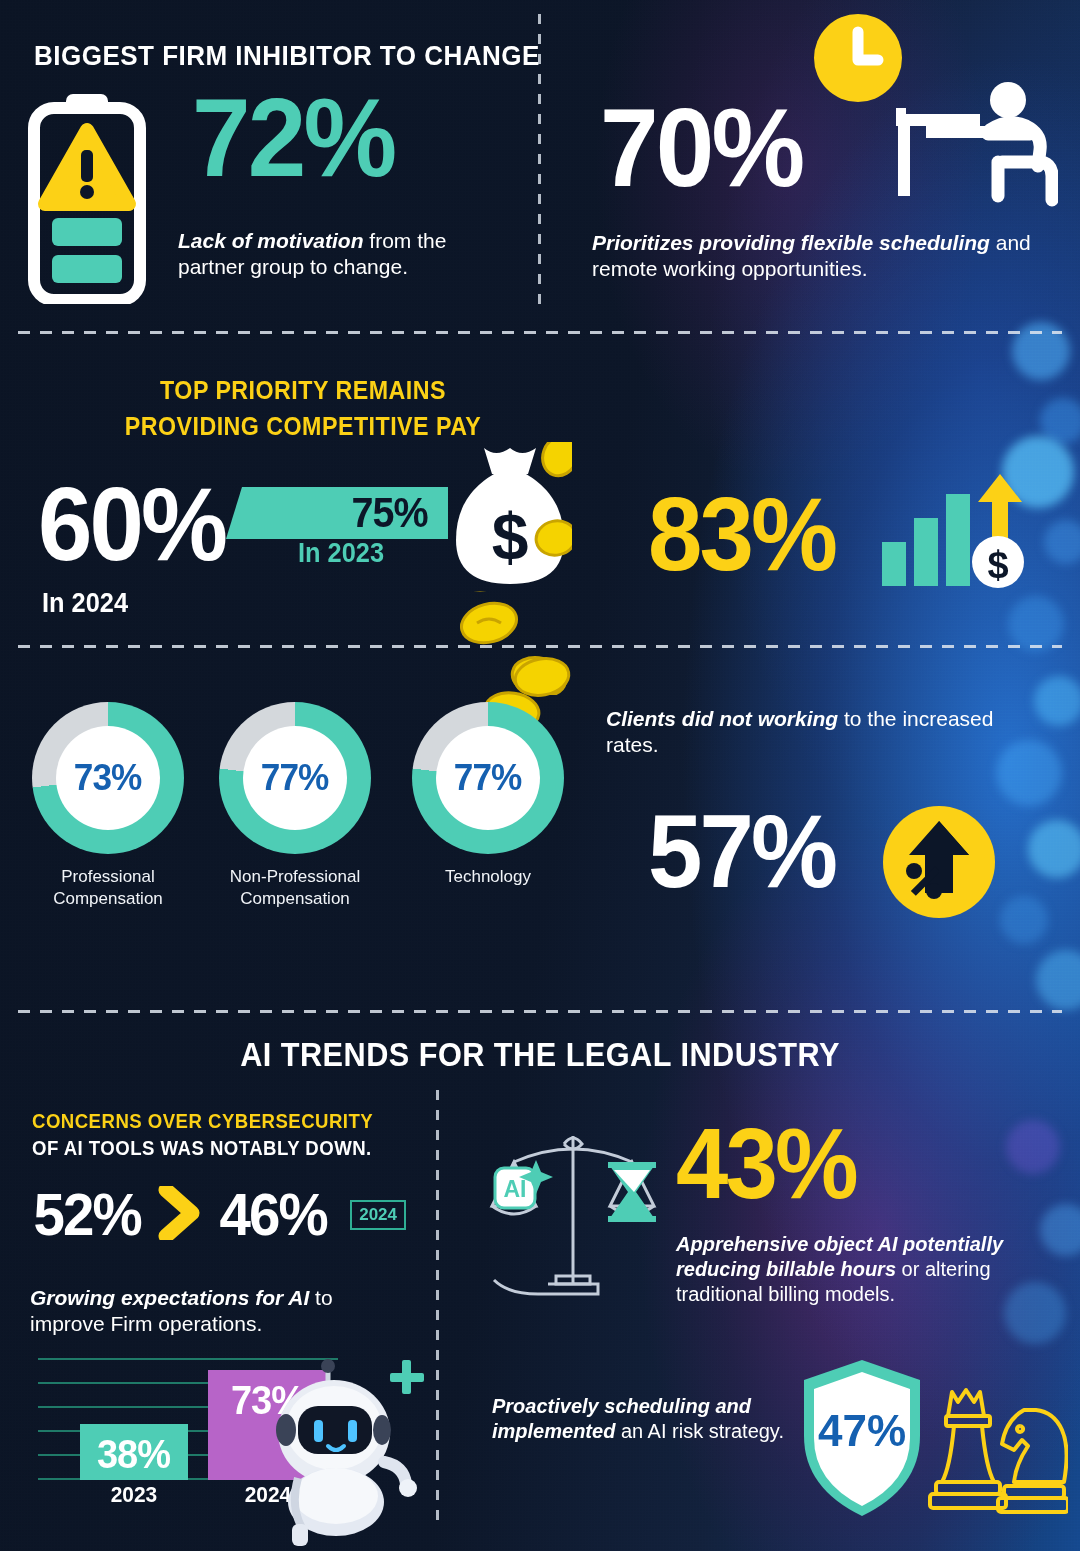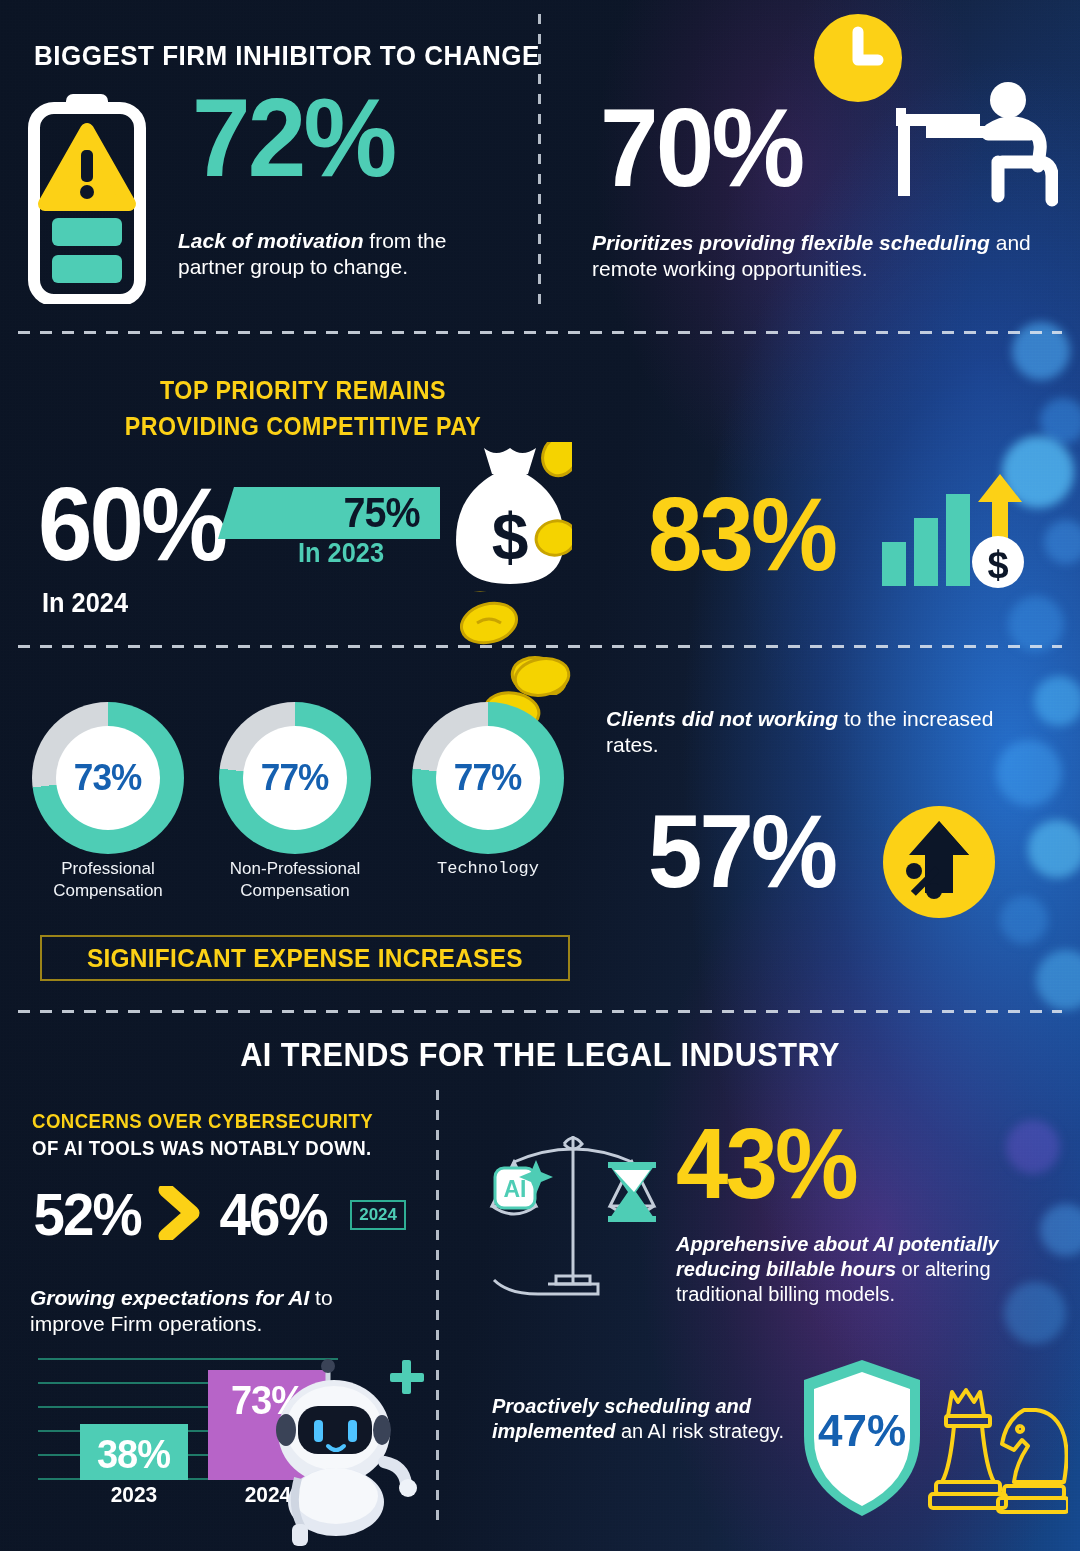--- a/index.html
+++ b/index.html
@@ -67,39 +67,39 @@
 
   #s1b-pct  { position:absolute; left:600px; top:98px; font-size:112px; }
   #clock    { position:absolute; left:812px; top:12px; }
   #desk     { position:absolute; left:890px; top:78px; }
   #s1b-desc { position:absolute; left:592px; top:230px; width:470px; font-size:21px; }
 
   
   #s2-title { position:absolute; left:88px; top:372px; width:430px; text-align:center; font-size:25px; line-height:1.45; }
   #s2-60    { position:absolute; left:38px; top:478px; font-size:104px; }
   #s2-in24  { position:absolute; left:42px; top:588px; font-size:27px; }
-  #bar75    { position:absolute; left:218px; top:487px; width:222px; height:52px;
+  #bar75    { position:absolute; left:226px; top:487px; width:222px; height:52px;
               background:#4ECDB5; clip-path:polygon(16px 0,100% 0,100% 100%,0 100%); }
   #bar75 span { position:absolute; right:18px; top:2px; font-size:42px; font-weight:bold;
               color:#0c1628; letter-spacing:-1px; transform:scaleX(.94); }
   #s2-in23  { position:absolute; left:298px; top:538px; font-size:27px; }
   #moneybag { position:absolute; left:448px; top:442px; }
 
   #s2r-desc { position:absolute; left:594px; top:374px; width:470px; font-size:21px; }
   #s2r-83   { position:absolute; left:648px; top:488px; font-size:104px; }
   #growbars { position:absolute; left:880px; top:470px; }
 
   
   .donut-wrap { position:absolute; text-align:center; width:180px; }
   .donut { width:152px; height:152px; border-radius:50%; margin:0 auto; position:relative;
            box-shadow:0 0 0 0 rgba(0,0,0,0); }
   .donut .hole { position:absolute; left:24px; top:24px; width:104px; height:104px;
                  border-radius:50%; background:#fff; display:flex; align-items:center; justify-content:center; }
   .donut .hole span { font-size:37px; font-weight:bold; color:#1560B0; letter-spacing:-1px; transform:scaleX(.95); }
-  .dlabel { margin-top:4px; font-size:17px; line-height:1.3; color:#f1f4f8; }
+  .dlabel { margin-top:12px; font-size:17px; line-height:1.3; color:#f1f4f8; }
 
   #expbox { position:absolute; left:40px; top:935px; width:530px; height:46px;
             border:2px solid #9c8418; display:flex; align-items:center; justify-content:center; }
   #expbox span { font-size:26px; font-weight:bold; color:#FCD116; letter-spacing:.3px; transform:scaleX(.94); }
 
   #s3r-desc { position:absolute; left:606px; top:706px; width:400px; font-size:21px; }
   #s3r-57   { position:absolute; left:648px; top:805px; font-size:104px; }
   #arrowpct { position:absolute; left:882px; top:805px; }
 
   
@@ -276,26 +276,23 @@
     <div class="dlabel cond" style="white-space:pre-line;">Non-Professional
 Compensation</div>
   </div>
 
   <div class="donut-wrap" style="left:398px;top:702px;">
     <div class="donut" style="background:conic-gradient(#4ECDB5 0turn 0.77turn,#d4d8dc 0.77turn 1turn);">
       <div class="hole">
           <span class="cond">77%</span>
         </div>
     </div>
-    <div class="dlabel cond" style="white-space:pre-line;font-family:Liberation Mono, monospace;">Technology</div>
-  </div>
-
-  <div id="expbox">
-    <span class="cond">SIGNIFICANT EXPENSE INCREASES</span>
-  </div>
+    <div class="dlabel cond" style="white-space:pre-line;">Technology</div>
+  </div>
+
 
   <div class="body-t white" id="s3r-desc">
     <b>Clients did not working</b><span> to the increased rates.</span>
   </div>
   <div class="cond bignum white" id="s3r-57">57%</div>
 
   <div id="arrowpct">
     <svg width="114" height="114" viewBox="0 0 114 114">
       <circle cx="57" cy="57" r="56" fill="#FCD116"></circle>
       <path d="M57 16 l30 34 h-16 v38 h-28 v-38 h-16z" fill="#0c1628"></path>
@@ -400,21 +397,21 @@
         <path d="M132 48 h44 l-18 26 l18 26 h-44 l18 -26z" fill="#4ECDB5"></path>
         <path d="M136 52 h36 l-16 22z" fill="#fff"></path>
         <rect x="130" y="44" width="48" height="6" fill="#4ECDB5"></rect>
         <rect x="130" y="98" width="48" height="6" fill="#4ECDB5"></rect>
       </g>
     </svg>
   </div>
 
   <div class="cond bignum yellow" id="s4c-43">43%</div>
   <div class="body-t white" id="s4c-desc">
-    <b>Apprehensive about AI potentially reducing billable hours</b><span> or altering traditional billing models.</span>
+    <b>Apprehensive object AI potentially reducing billable hours</b><span> or altering traditional billing models.</span>
   </div>
 
   <div class="body-t white" id="s4d-desc">
     <b>Proactively scheduling and implemented</b><span> an AI risk strategy.</span>
   </div>
 
   <div id="shield">
     <svg width="132" height="164" viewBox="0 0 132 164">
       <path d="M66 4 L124 24 v56 q0 52 -58 80 q-58 -28 -58 -80 V24z" fill="#4ECDB5"></path>
       <path d="M66 16 L114 33 v49 q0 44 -48 68 q-48 -24 -48 -68 V33z" fill="#ffffff"></path>

